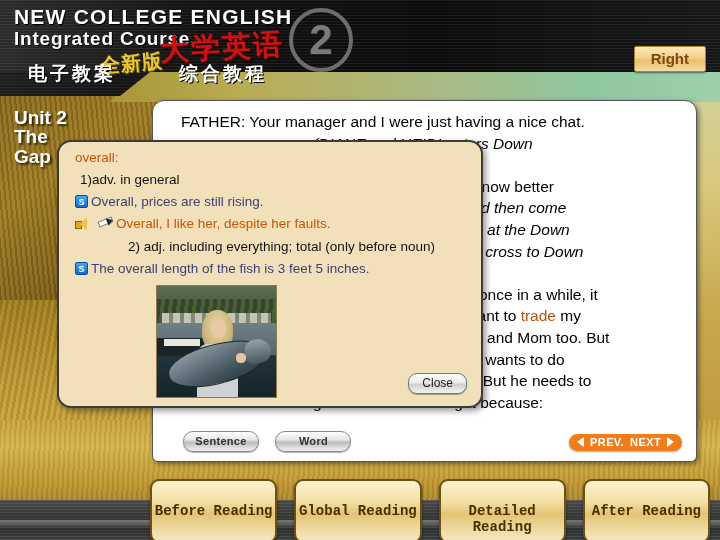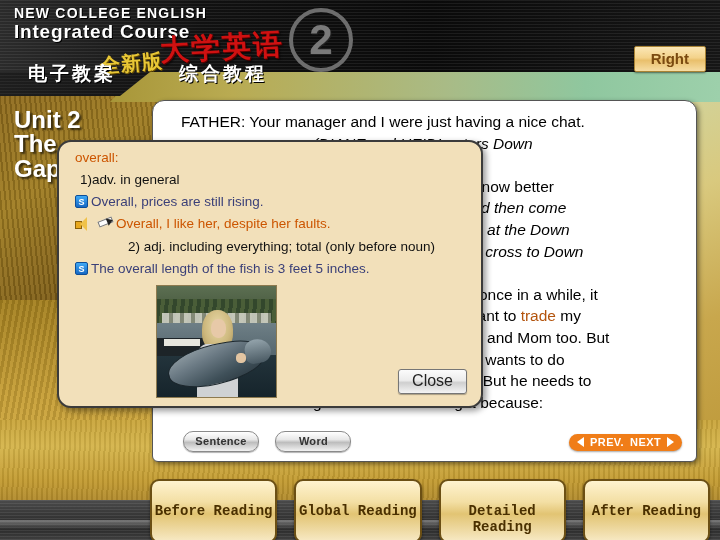--- a/index.html
+++ b/index.html
@@ -68,21 +68,21 @@
       linear-gradient(to bottom, #4b4b4b 0%, #3a3a3a 30%, #2a2a2a 70%, #3e3e3e 100%);
   }
   .bg-bottombar-hi {
     position: absolute; left: 0; top: 520px; width: 720px; height: 9px;
     background: linear-gradient(to bottom, rgba(200,200,200,.45), rgba(120,120,120,.05));
   }
 
   
   .title-block { position: absolute; left: 14px; top: 6px; width: 340px; }
   .t-line1 {
-    font-size: 14px; font-weight: bold; color: #fff; letter-spacing: 1.2px;
+    font-size: 21px; font-weight: bold; color: #fff; letter-spacing: 1.2px;
     font-family: "Liberation Sans", sans-serif; line-height: 1.05;
     text-shadow: 1px 1px 0 #000;
   }
   .t-line2 {
     font-size: 19px; font-weight: bold; color: #fff; letter-spacing: .8px;
     line-height: 1.15; text-shadow: 1px 1px 0 #000;
   }
   .t-cn-red {
     position: absolute; left: 146px; top: 22px;
     font-size: 29px; font-weight: bold; color: #cf1111;
@@ -129,21 +129,21 @@
     background: linear-gradient(to bottom, #fbe7b6 0%, #f3d28a 45%, #e9bf6b 55%, #f6dda4 100%);
     border: 1px solid #a98334;
     border-radius: 2px;
     box-shadow: 0 1px 2px rgba(0,0,0,.5);
     cursor: pointer;
   }
 
   
   .unit-label {
     position: absolute; left: 14px; top: 108px;
-    color: #fff; font-size: 24px; font-weight: bold;
+    color: #fff; font-size: 19px; font-weight: bold;
     line-height: 1.02; text-shadow: 2px 2px 2px rgba(0,0,0,.65);
     font-family: "Liberation Sans", sans-serif;
   }
 
   
   .content-panel {
     position: absolute; left: 152px; top: 100px;
     width: 545px; height: 362px;
     background: #fff;
     border: 1px solid #555;
@@ -277,23 +277,23 @@
   .ph-fish  { position:absolute; left:8%; top:52%; width:84%; height:36%;
               background: linear-gradient(165deg,#9aa7ad 0%,#6b7a84 35%,#3f5059 70%,#28343c 100%);
               border-radius: 50% 44% 52% 46%; transform: rotate(-13deg); border:1px solid #1b262c; }
   .ph-fish-head { position:absolute; left:74%; top:48%; width:22%; height:22%;
               background: linear-gradient(to bottom,#93a3ab,#4a5a63); border-radius: 40% 55% 45% 30%; transform: rotate(-10deg); }
   .ph-hand  { position:absolute; left:66%; top:60%; width:9%; height:9%; background:#e3c5a2; border-radius:40%; }
 
   .pp-close {
     position: absolute; right: 14px; bottom: 12px;
     padding: 2px 13px 3px;
-    font-size: 16px; color: #222;
+    font-size: 12px; color: #222;
     background: linear-gradient(to bottom,#fbfbfb 0%,#ececec 45%,#cfcfcf 55%,#f4f4f4 100%);
-    border: 1px solid #767676; border-radius: 3px;
+    border: 1px solid #767676; border-radius: 9px;
     box-shadow: 0 1px 1px rgba(0,0,0,.3);
     cursor: pointer;
   }
 
   
   .navrow { position: absolute; left: 150px; top: 479px; width: 560px; display: flex; gap: 17px; }
   .navbtn {
     width: 128px; text-align: center;
     padding: 22px 0 6px;
     font-size: 14px; font-weight: bold;

